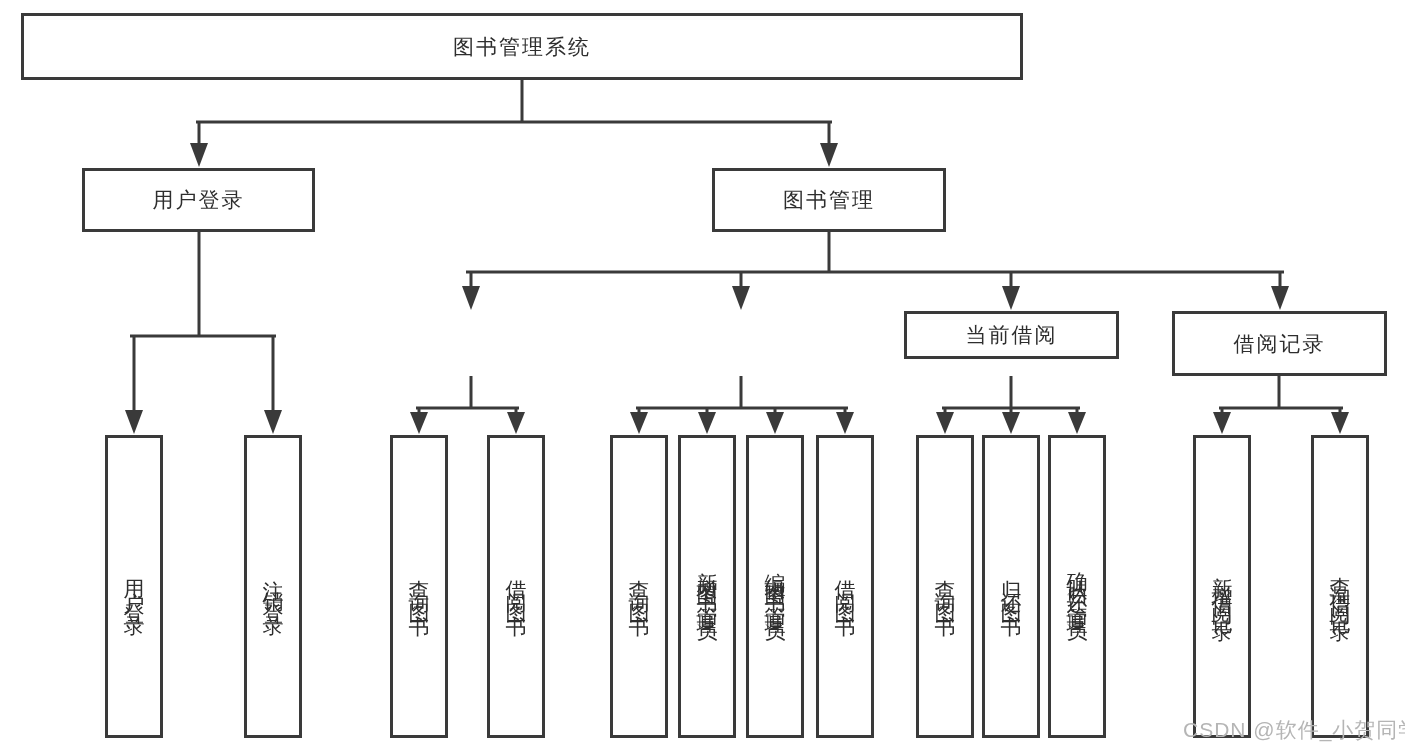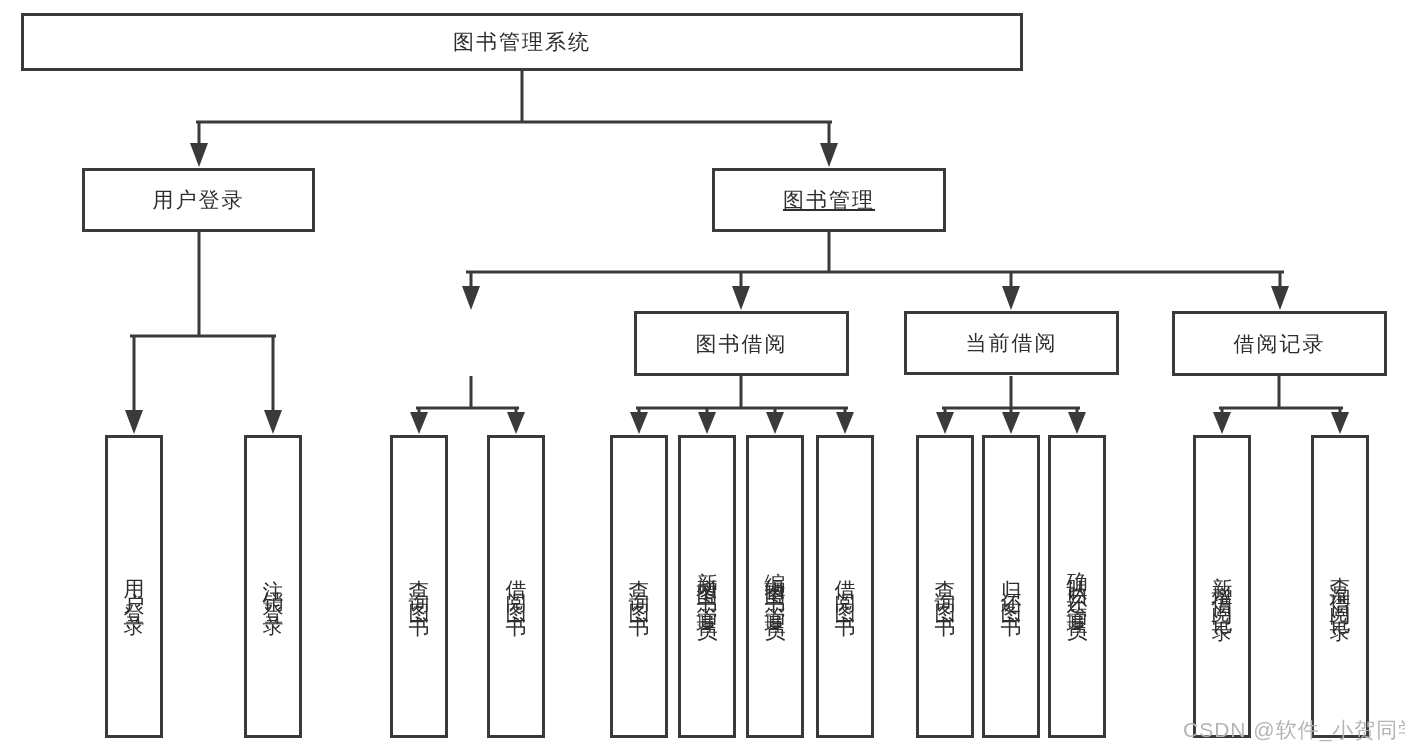--- a/index.html
+++ b/index.html
@@ -115,27 +115,26 @@
       <polygon points="1068,412 1086,412 1077,434"></polygon>
     </g>
 
     <g>
       <path d="M1279,376 V408 M1219,408 H1343 M1222,408 V416 M1340,408 V416"></path>
       <polygon points="1213,412 1231,412 1222,434"></polygon>
       <polygon points="1331,412 1349,412 1340,434"></polygon>
     </g>
   </svg>
 
-  <div class="node" style="left:21px; top:13px; width:1002px; height:58px;">图书管理系统</div>
+  <div class="node" style="left:21px; top:13px; width:1002px; height:67px;">图书管理系统</div>
 
   <div class="node" style="left:82px; top:168px; width:233px; height:64px;">用户登录</div>
-  <div class="node" style="left:712px; top:168px; width:234px; height:64px;text-decoration:underline;">图书管理</div>
+  <div class="node" style="left:712px; top:168px; width:234px; height:64px;">图书管理</div>
 
-  <div class="node" style="left:634px; top:311px; width:215px; height:65px;">图书借阅</div>
-  <div class="node" style="left:904px; top:311px; width:215px; height:64px;">当前借阅</div>
+  <div class="node" style="left:904px; top:311px; width:215px; height:48px;">当前借阅</div>
   <div class="node" style="left:1172px; top:311px; width:215px; height:65px;">借阅记录</div>
 
   <div class="vnode" style="left:105px;">用户登录</div>
   <div class="vnode" style="left:244px;">注销登录</div>
 
   <div class="vnode" style="left:390px;">查询图书</div>
   <div class="vnode" style="left:487px;">借阅图书</div>
 
   <div class="vnode" style="left:610px;">查询图书</div>
   <div class="vnode long" style="left:678px;">新增图书（管理员）</div>

